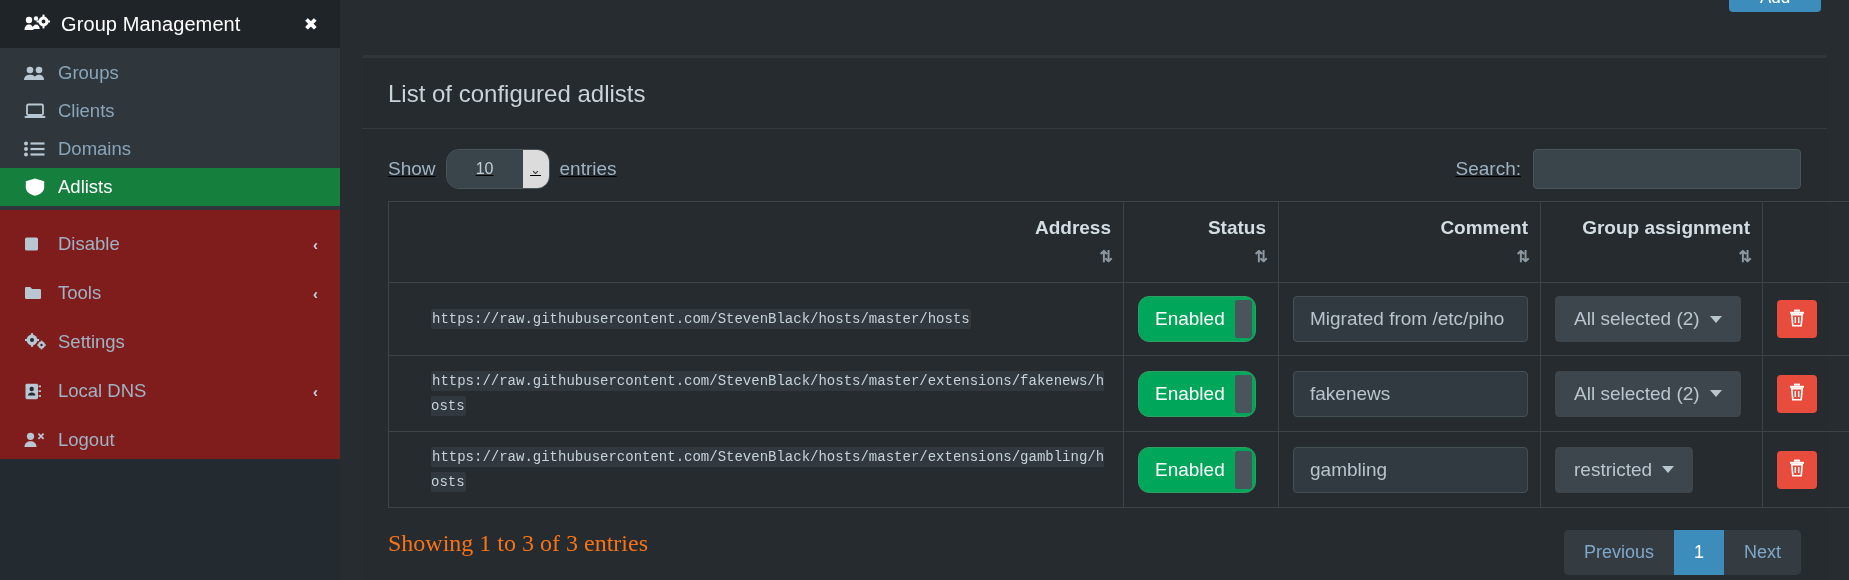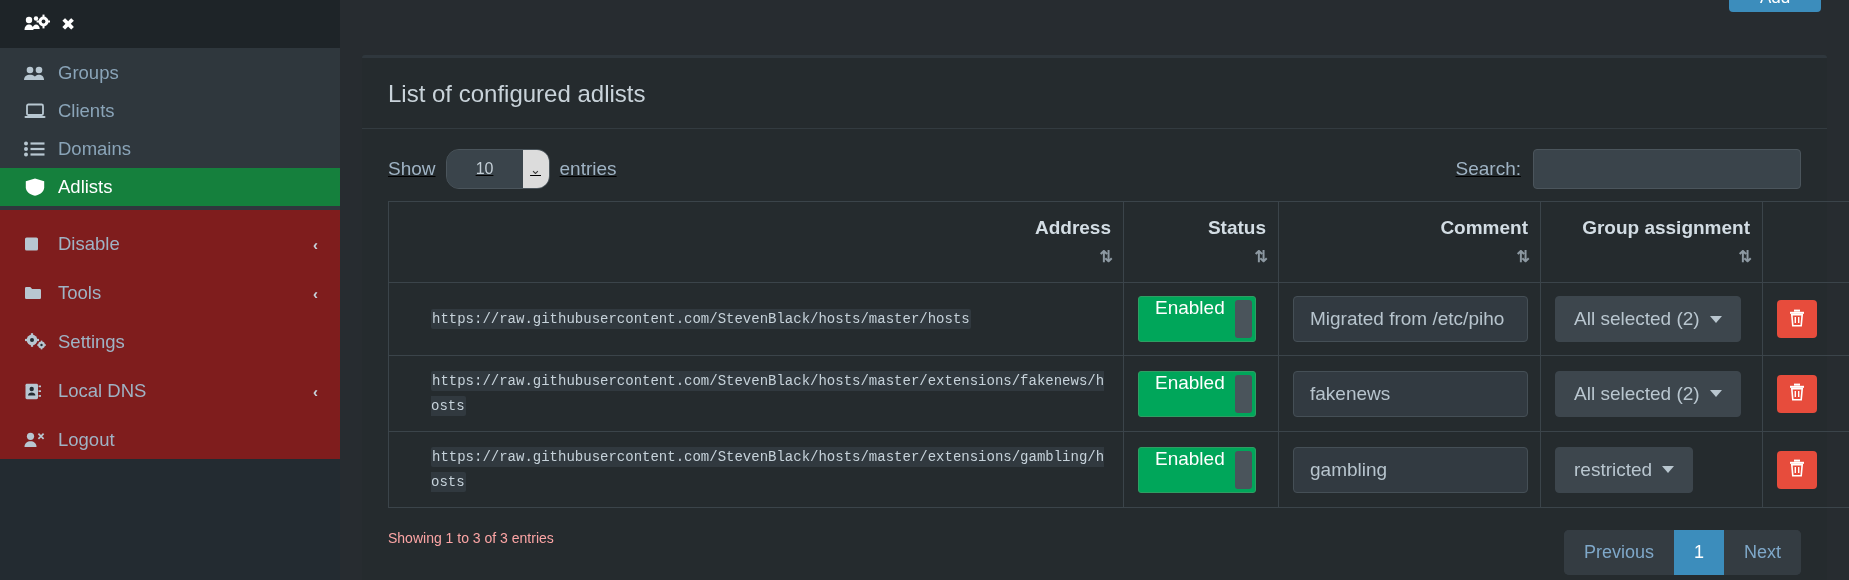--- a/index.html
+++ b/index.html
@@ -130,23 +130,23 @@
     vertical-align: middle;
   }
   .url-cell {
     font-family: Liberation Mono, monospace;
     font-size: 14px; color: #c6d2da;
     line-height: 1.75; word-break: break-all; margin-left: 28px;
   }
   .url-cell span { background: #31393f; padding: 2px 1px; border-radius: 2px; }
 
   .toggle {
-    width: 118px; height: 46px; border-radius: 3px;
+    width: 118px; height: 46px; border-radius: 11px;
     background: #00a65a; border: 1px solid #2f9e63;
-    display: flex; position: relative; cursor: pointer;
+    display: flex; align-items: center; position: relative; cursor: pointer;
   }
   .toggle .t-label { color: #fff; font-size: 19px; padding-left: 16px; }
   .toggle .knob {
     position: absolute; right: 3px; top: 3px; bottom: 3px; width: 17px;
     background: #4a545b; border-radius: 3px;
   }
 
   .comment-input {
     width: 100%; height: 46px; background: #323a41;
     border: 1px solid #454f56; border-radius: 4px;
@@ -169,21 +169,21 @@
   .del-btn {
     width: 40px; height: 38px; background: #e74c3c; border: none;
     border-radius: 4px; cursor: pointer;
     display: flex; align-items: center; justify-content: center;
   }
 
   .tbl-footer {
     display: flex; align-items: flex-start; justify-content: space-between;
     padding: 22px 26px 0 26px;
   }
-  .showing-info { color: #fca5a5; font-size: 14px; }
+  .showing-info { color: #f97316; font-size: 24px; font-family: Liberation Serif, serif; }
   .pagination {
     display: flex; background: #343c42; border-radius: 5px; overflow: hidden;
   }
   .pg-btn {
     padding: 12px 20px; color: #7fa8c9; font-size: 18px;
     background: #343c42; cursor: pointer;
   }
   .pg-btn.current { background: #3c8dbc; color: #fff; }
 </style>
 </head>
@@ -201,20 +201,21 @@
           <path d="M0.5 16c0-3.4 2.2-5.4 4.5-5.4S9.5 12.6 9.5 16z" fill="#fff"></path>
           <path d="M8.5 15c0-2.8 1.8-4.4 3.6-4.4s3.6 1.6 3.6 4.4z" fill="#fff"></path>
           <circle cx="19.5" cy="7.5" r="5" fill="#fff"></circle>
           <circle cx="19.5" cy="7.5" r="1.9" fill="#1e2428"></circle>
           <rect x="18.5" y="0.6" width="2" height="3" fill="#fff"></rect>
           <rect x="18.5" y="11.4" width="2" height="3" fill="#fff"></rect>
           <rect x="12.6" y="6.5" width="3" height="2" fill="#fff"></rect>
           <rect x="23.4" y="6.5" width="3" height="2" fill="#fff"></rect>
         </svg>
       </span>
+      <span class="gm-title">Group Management</span>
       <span class="gm-caret">✖</span>
     </div>
 
     <div class="nav-group-a">
       <div class="nav-item">
         <span class="ni-ico">
           <svg width="22" height="16" viewBox="0 0 22 16">
               <circle cx="6" cy="5" r="3.3" fill="currentColor"></circle>
               <circle cx="15" cy="5" r="3.3" fill="currentColor"></circle>
               <path d="M0 15c0-3.6 2.7-5.3 6-5.3s6 1.7 6 5.3z" fill="currentColor"></path>

